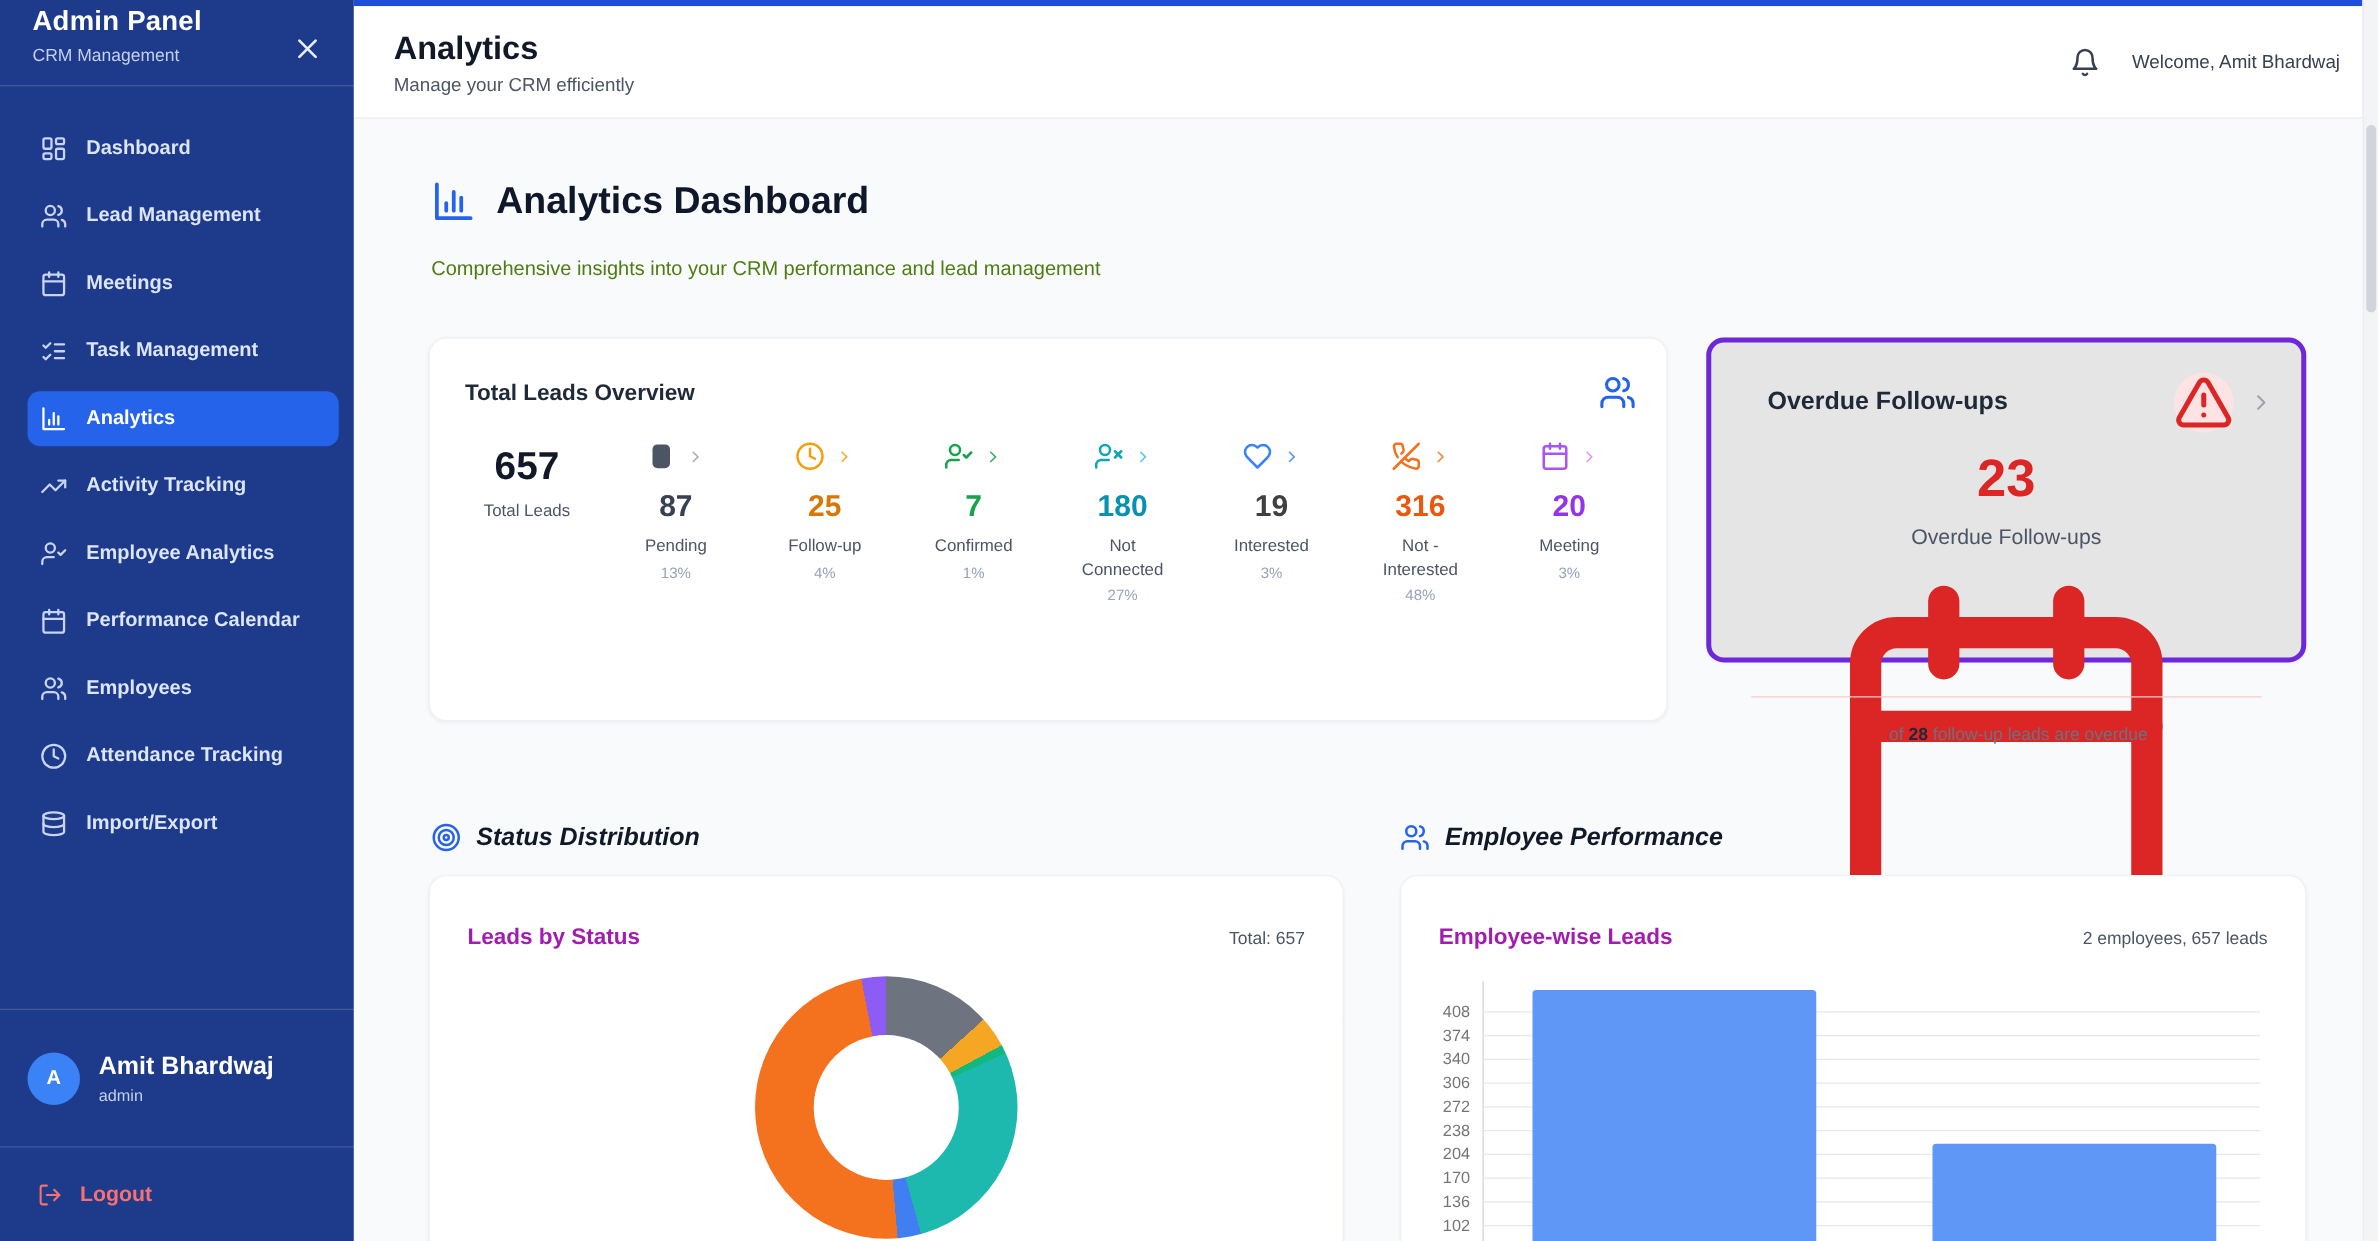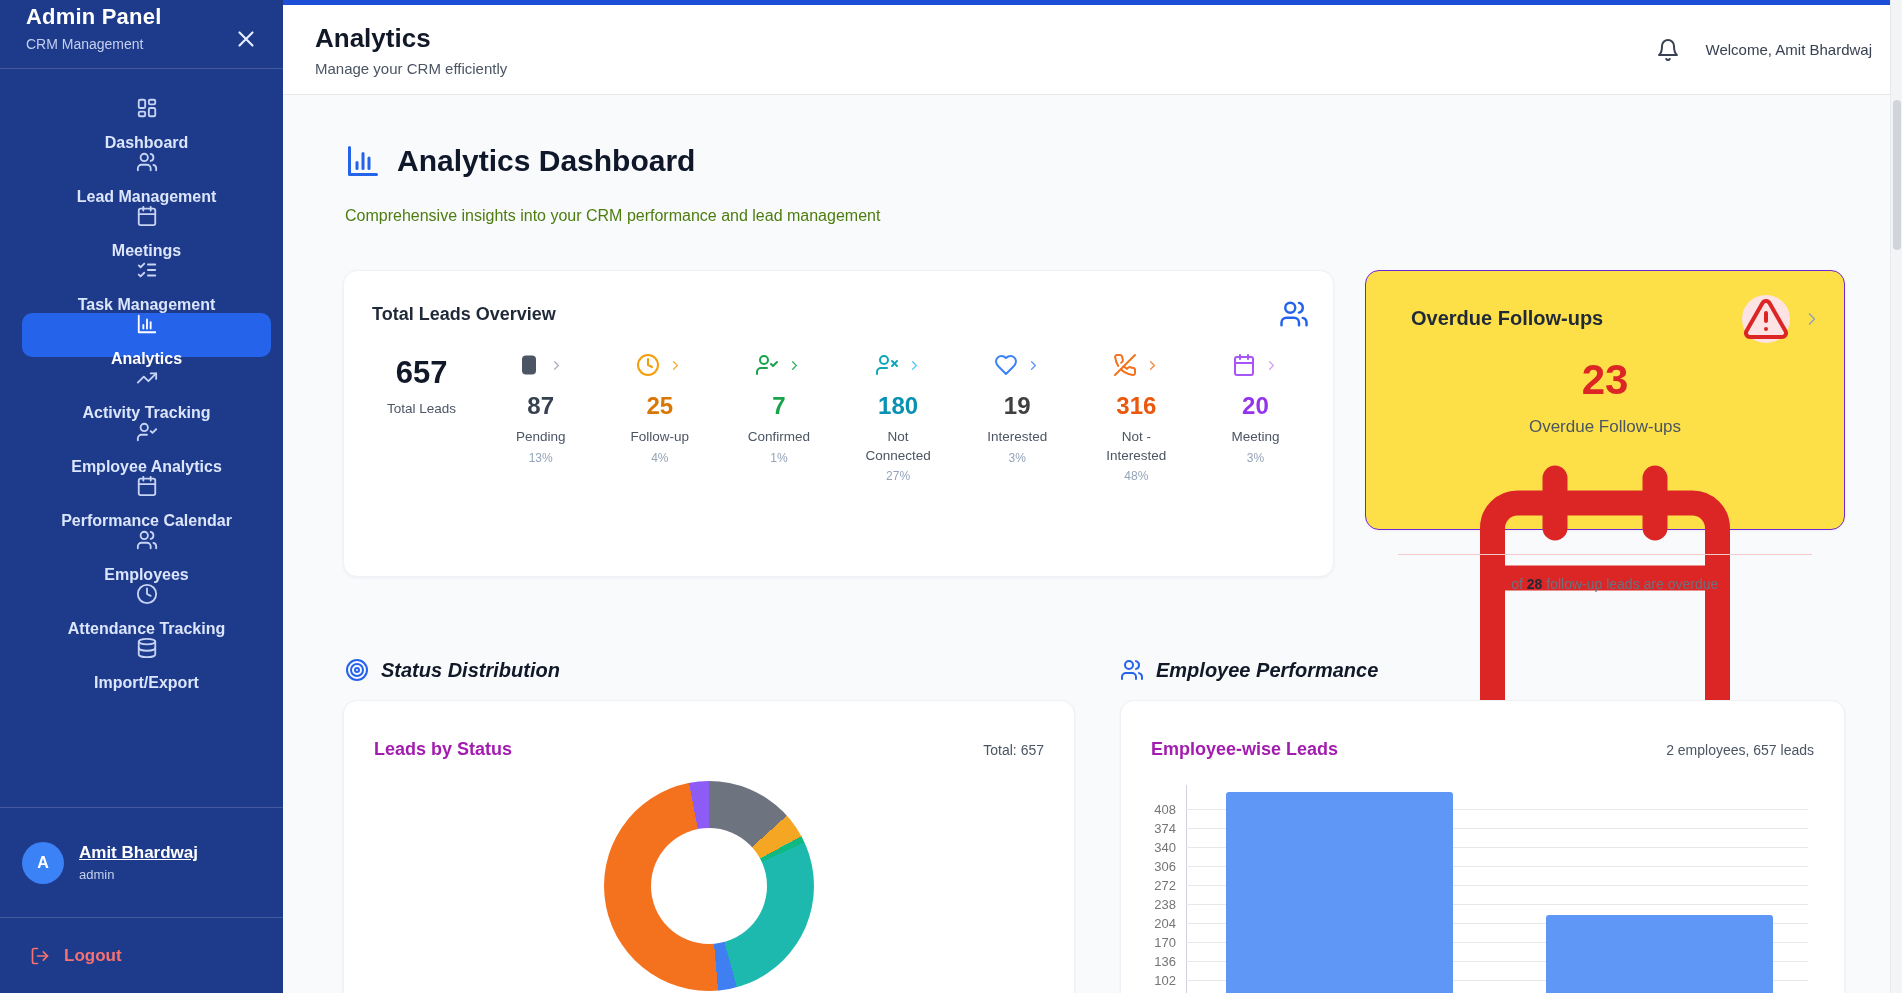--- a/index.html
+++ b/index.html
@@ -9,29 +9,29 @@
 
   
   .sidebar { position:absolute; left:0; top:0; width:283px; height:993px;
              background:#1e3a8a; color:#e5edff; display:flex; flex-direction:column; z-index:5; }
   .s-head { padding:4px 24px 16px 26px; border-bottom:1px solid rgba(255,255,255,.16); position:relative; }
   .s-title { font-size:22px; font-weight:700; color:#ffffff; letter-spacing:.2px; }
   .s-sub   { font-size:14px; color:#c3d0f0; margin-top:6px; }
   .close-btn { position:absolute; right:24px; top:26px; width:26px; height:26px; color:#e5edff; cursor:pointer; }
   .nav { flex:1 1 auto; padding:28px 12px 0 22px; overflow:hidden; }
   .nav-item { display:flex; align-items:center; gap:15px; height:44px; margin-bottom:10px;
-              padding:0 10px; border-radius:10px; color:#dbe5fb; font-size:16px; font-weight:600; cursor:pointer;flex-direction:column; }
+              padding:0 10px; border-radius:10px; color:#dbe5fb; font-size:16px; font-weight:600; cursor:pointer; }
   .nav-item .nico { width:22px; height:22px; color:#c7d4f5; flex:0 0 22px; }
   .nav-item.active { background:#2563eb; color:#ffffff; }
   .nav-item.active .nico { color:#ffffff; }
   .s-user { border-top:1px solid rgba(255,255,255,.16); padding:24px 22px; height:110px;
             display:flex; align-items:center; gap:15px; }
   .avatar { width:42px; height:42px; border-radius:50%; background:#3b82f6; color:#fff;
             display:flex; align-items:center; justify-content:center; font-size:16px; font-weight:700; }
-  .u-name { font-size:17px; font-weight:700; color:#ffffff;text-decoration:underline; }
+  .u-name { font-size:20px; font-weight:700; color:#ffffff; }
   .u-role { font-size:13px; color:#c3d0f0; margin-top:4px; }
   .s-logout { border-top:1px solid rgba(255,255,255,.16); height:76px; padding:0 30px;
               display:flex; align-items:center; gap:14px; color:#f87171; font-size:17px; font-weight:700; cursor:pointer; }
   .s-logout .nico { width:20px; height:20px; }
 
   
   .topstrip { position:absolute; left:283px; top:0; width:1607px; height:5px; background:#1d4ed8; }
   .header { position:absolute; left:283px; top:5px; width:1607px; height:90px; background:#ffffff;
             border-bottom:1px solid #e5e7eb; display:flex; align-items:center; padding:0 18px 0 32px; }
   .h-title { font-size:26px; font-weight:700; color:#111827; }
@@ -61,21 +61,21 @@
   .stat-col.total { cursor:default; padding-top:6px; }
   .total-value { font-size:31px; font-weight:800; color:#111827; }
   .stat-icons { height:32px; display:flex; align-items:center; gap:8px; margin-bottom:12px; }
   .stat-icons .sico { width:24px; height:24px; }
   .stat-icons .chev { width:15px; height:15px; opacity:.85; }
   .stat-value { font-size:24px; font-weight:800; line-height:1.1; }
   .stat-label { font-size:13.5px; color:#4b5563; margin-top:9px; max-width:88px; line-height:1.35; }
   .stat-pct { font-size:12px; color:#94a3b8; margin-top:4px; }
 
   
-  .od-card { left:1082px; top:175px; width:480px; height:260px; background:#fde047; border:1px solid #6d28d9;
+  .od-card { left:1082px; top:175px; width:480px; height:260px; background:#e5e5e5; border:4px solid #6d28d9;
              border-radius:14px; position:absolute; cursor:pointer; box-shadow:0 1px 3px rgba(15,23,42,.04); }
   .od-title { position:absolute; left:45px; top:36px; font-size:20px; font-weight:700; color:#1f2937; }
   .od-alert { position:absolute; right:54px; top:24px; width:48px; height:48px; border-radius:50%;
               background:#fde3e3; display:flex; align-items:center; justify-content:center; }
   .od-alert svg { width:24px; height:24px; color:#dc2626; }
   .od-chev { position:absolute; right:22px; top:38px; width:20px; height:20px; color:#9ca3af; }
   .od-body { position:absolute; left:0; right:0; top:88px; display:flex; flex-direction:column; align-items:center; }
   .od-count { font-size:42px; font-weight:800; color:#dc2626; line-height:1; }
   .od-count-label { font-size:17px; color:#4b5563; margin-top:16px; }
   .od-oldest { display:flex; align-items:center; gap:20px; margin-top:16px; font-size:15px; color:#dc2626;flex-direction:column; }

